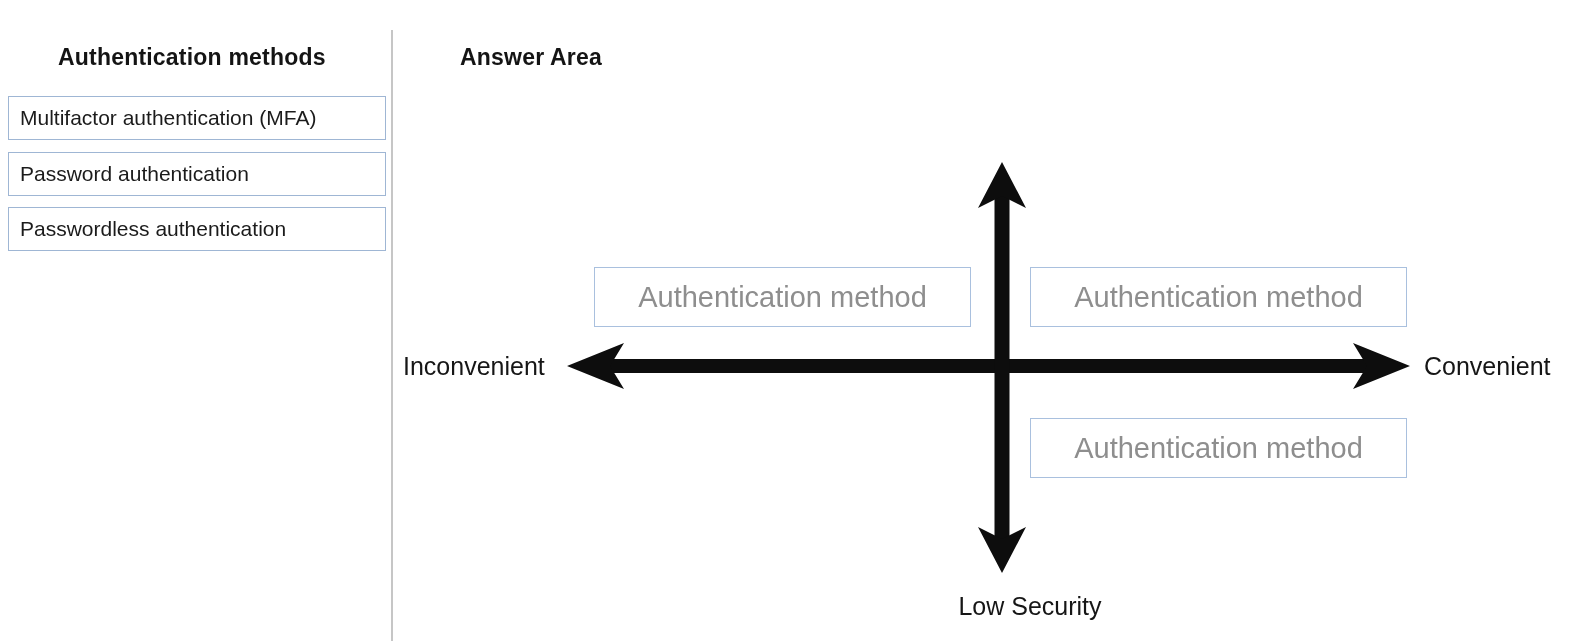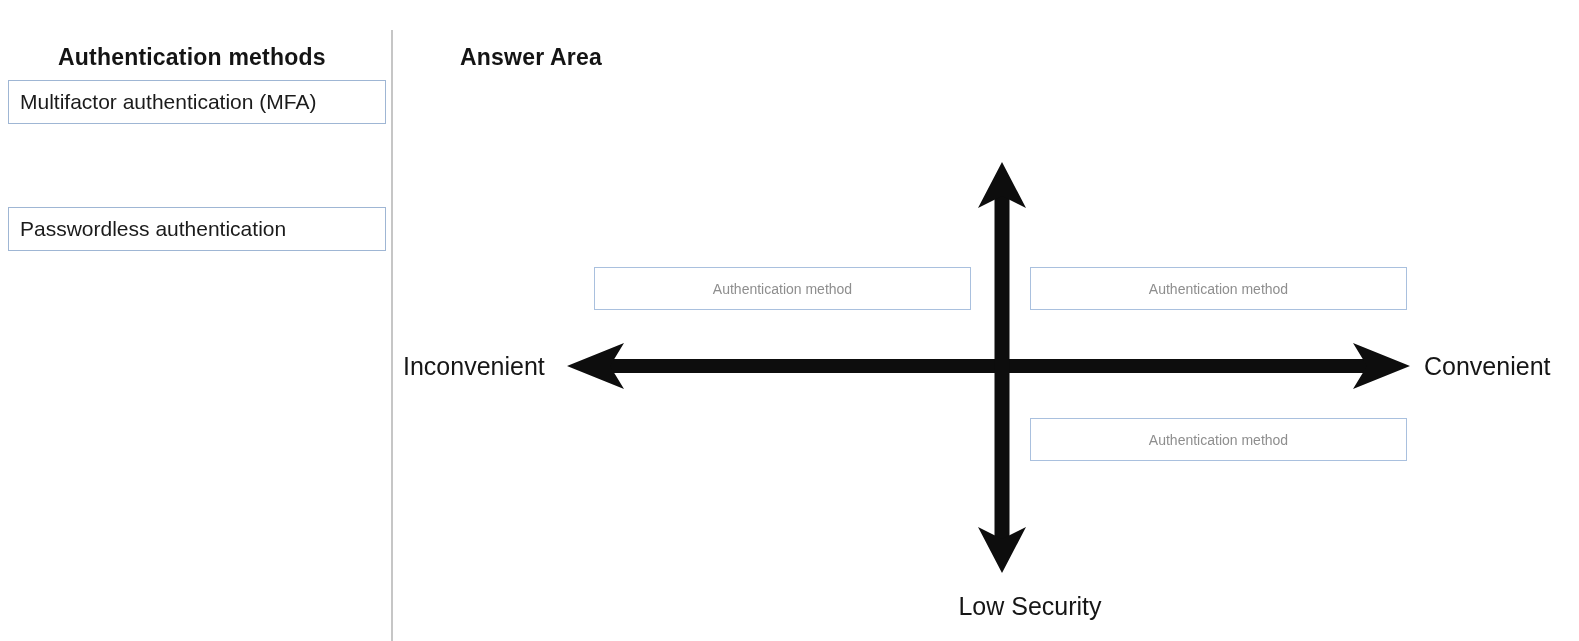--- a/index.html
+++ b/index.html
@@ -36,61 +36,64 @@
     left: 8px; width: 378px; height: 44px;
     background: #ffffff;
     border: 1.5px solid #9fb6d4;
     display: flex; align-items: center;
     padding-left: 11px;
     font-size: 21px;
     color: #1b1b1b;
     white-space: nowrap;
     cursor: grab;
   }
-  #drag-item-0 { top: 80px; }
+  #drag-item-0 { top: 96px; }
   #drag-item-1 { top: 152px; }
   #drag-item-2 { top: 207px; }
 
   .axes-svg { position: absolute; left: 0; top: 0; width: 1579px; height: 641px; pointer-events: none; }
 
   .axis-label {
     position: absolute;
     font-size: 25px;
     color: #161616;
     white-space: nowrap;
   }
   #axis-top-label    { left: 997px;  top: 114px; transform: translateX(-50%); }
   #axis-bottom-label { left: 1000px; top: 592px; transform: translateX(-50%); margin-left: 30px; }
   #axis-left-label   { left: 403px;  top: 352px; }
   #axis-right-label  { left: 1424px; top: 352px; }
 
   .drop-zone {
     position: absolute;
-    width: 377px; height: 43px;
+    width: 377px; height: 60px;
     background: #ffffff;
     border: 1.5px solid #a9c0de;
     display: flex; align-items: center; justify-content: center;
-    font-size: 14px;
+    font-size: 29px;
     color: #8e8e8e;
     white-space: nowrap;
     cursor: pointer;
   }
   #drop-zone-0 { left: 594px;  top: 267px; }
   #drop-zone-1 { left: 1030px; top: 267px; }
   #drop-zone-2 { left: 1030px; top: 418px; }
 </style>
 </head>
 <body>
 
 <div class="stage">
 
   <div class="panel-title" id="src-title">Authentication methods</div>
 
   <div class="drag-item" id="drag-item-0">
     <span>Multifactor authentication (MFA)</span>
+  </div>
+  <div class="drag-item" id="drag-item-1">
+    <span>Password authentication</span>
   </div>
   <div class="drag-item" id="drag-item-2">
     <span>Passwordless authentication</span>
   </div>
 
   <div class="divider"></div>
 
   <div class="panel-title" id="ans-title">Answer Area</div>
 
   <svg class="axes-svg" viewBox="0 0 1579 641">

